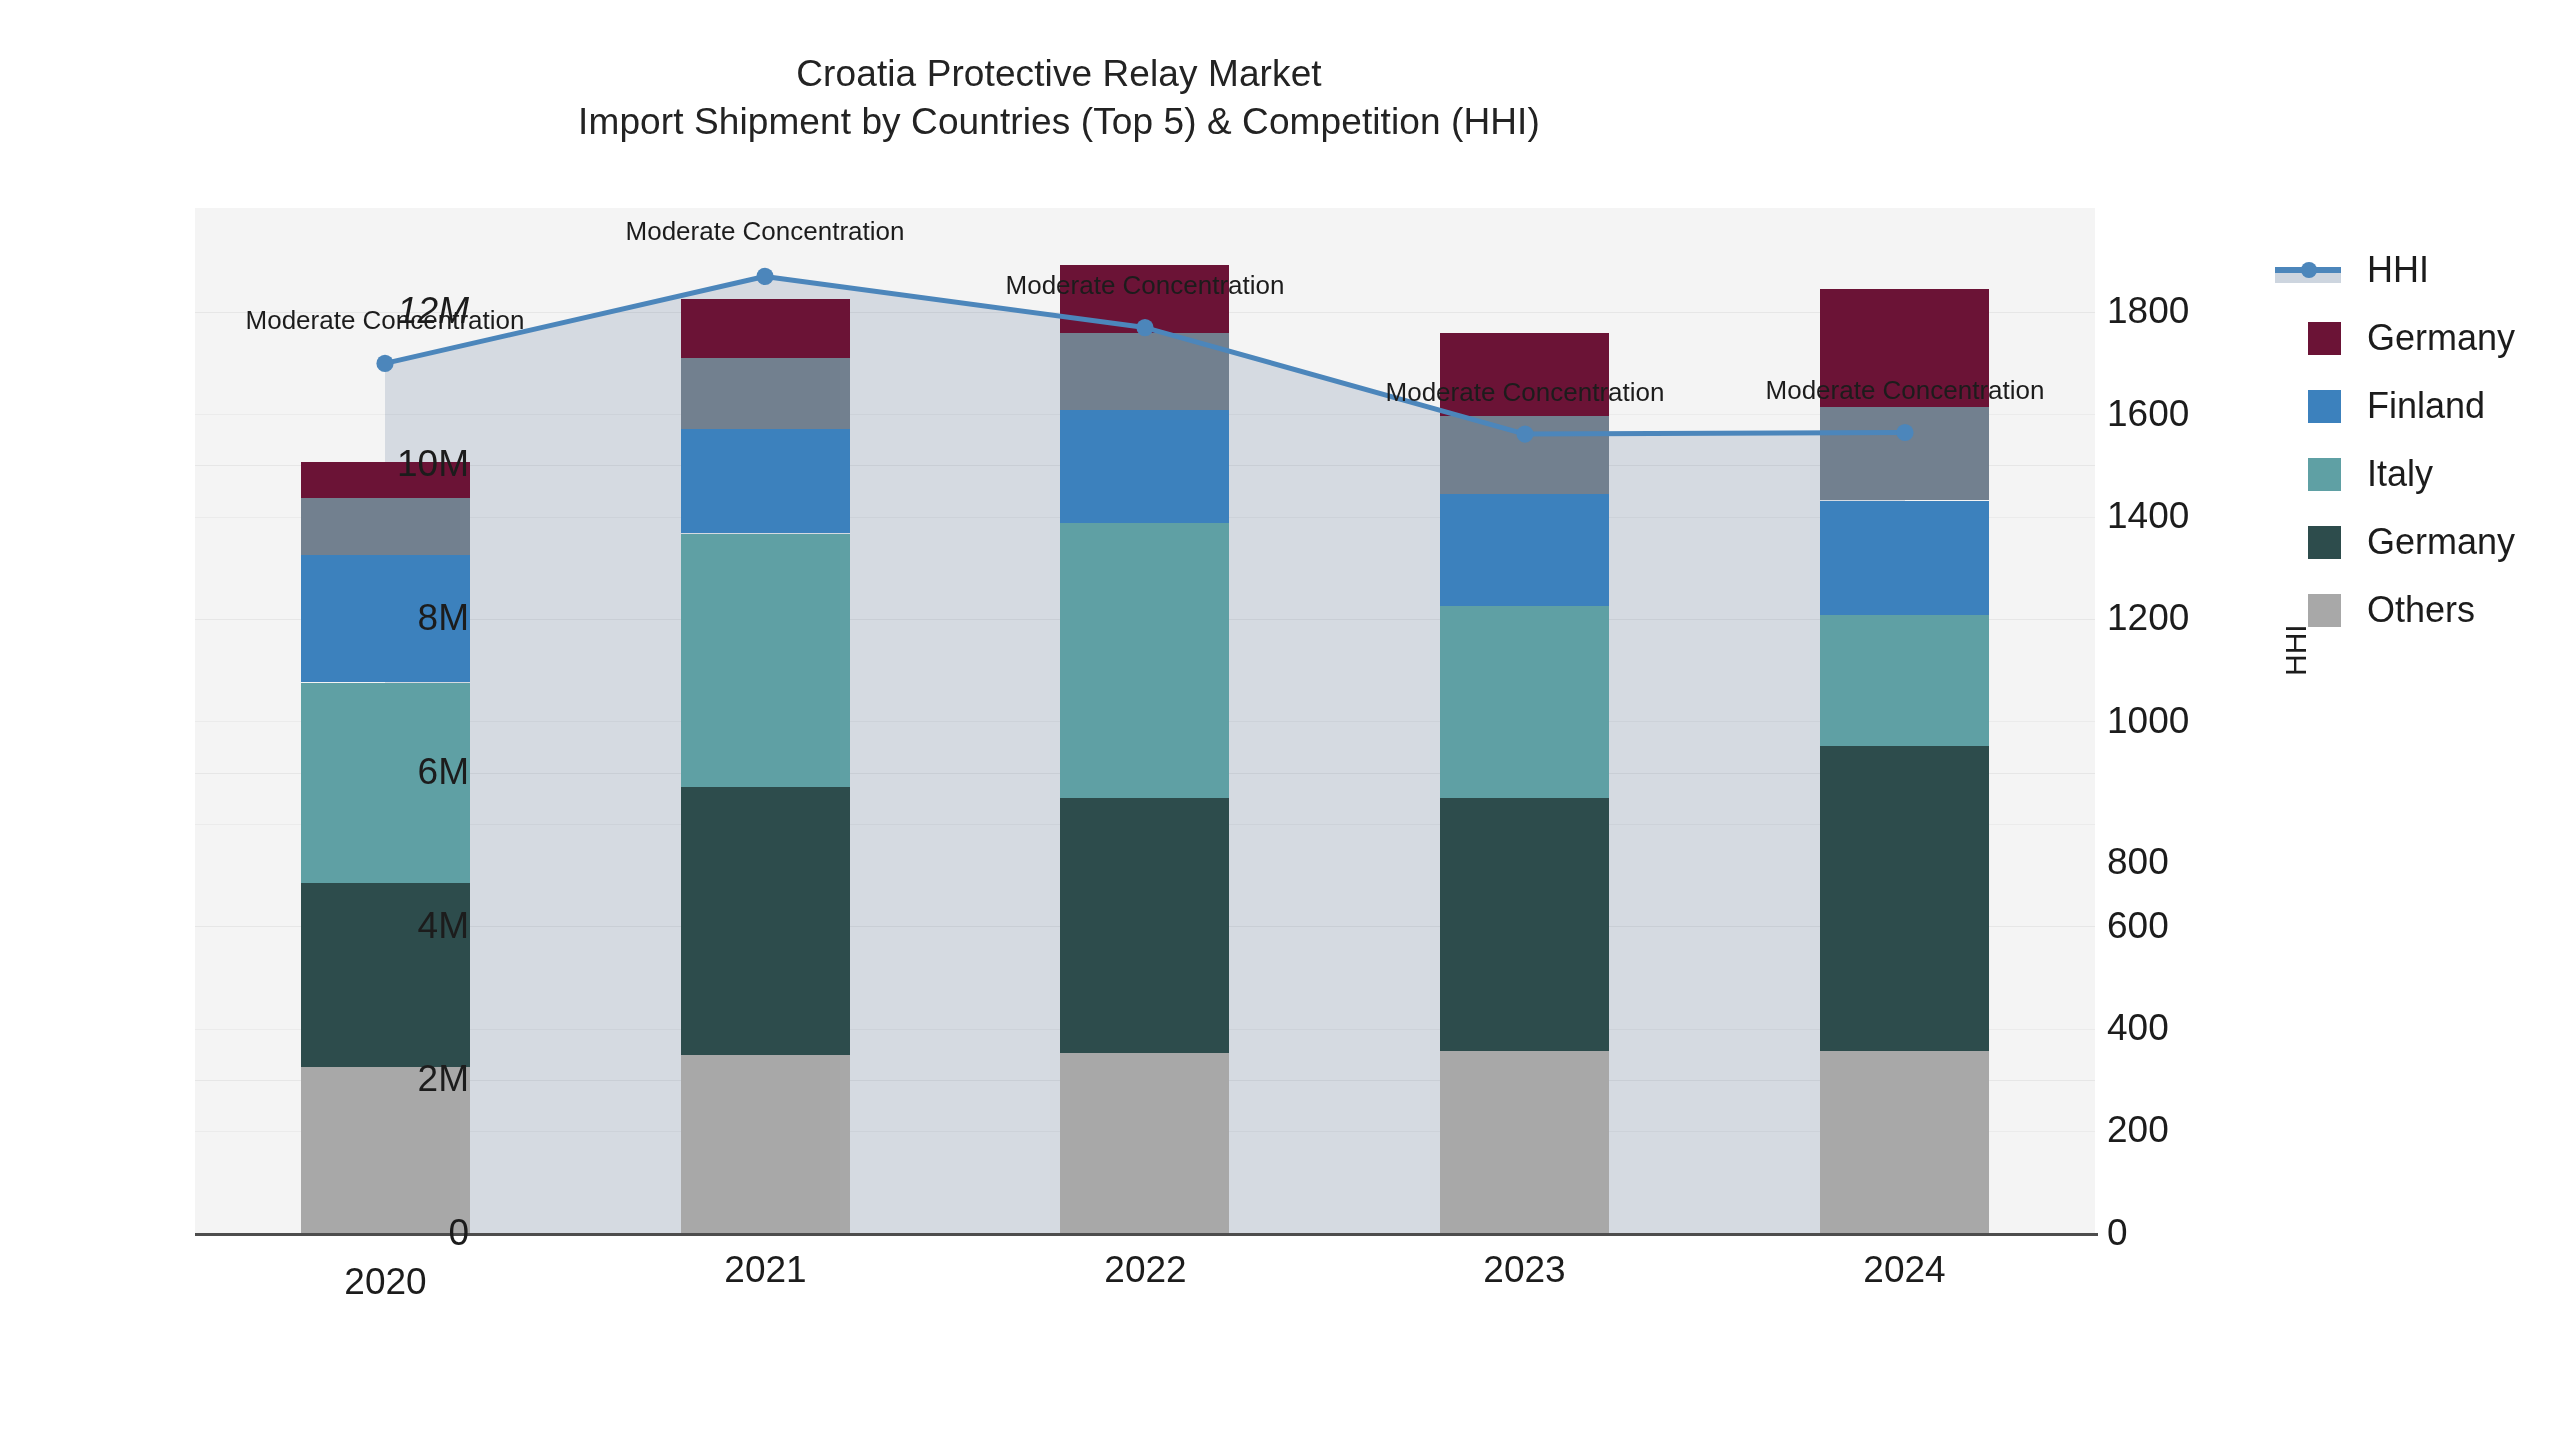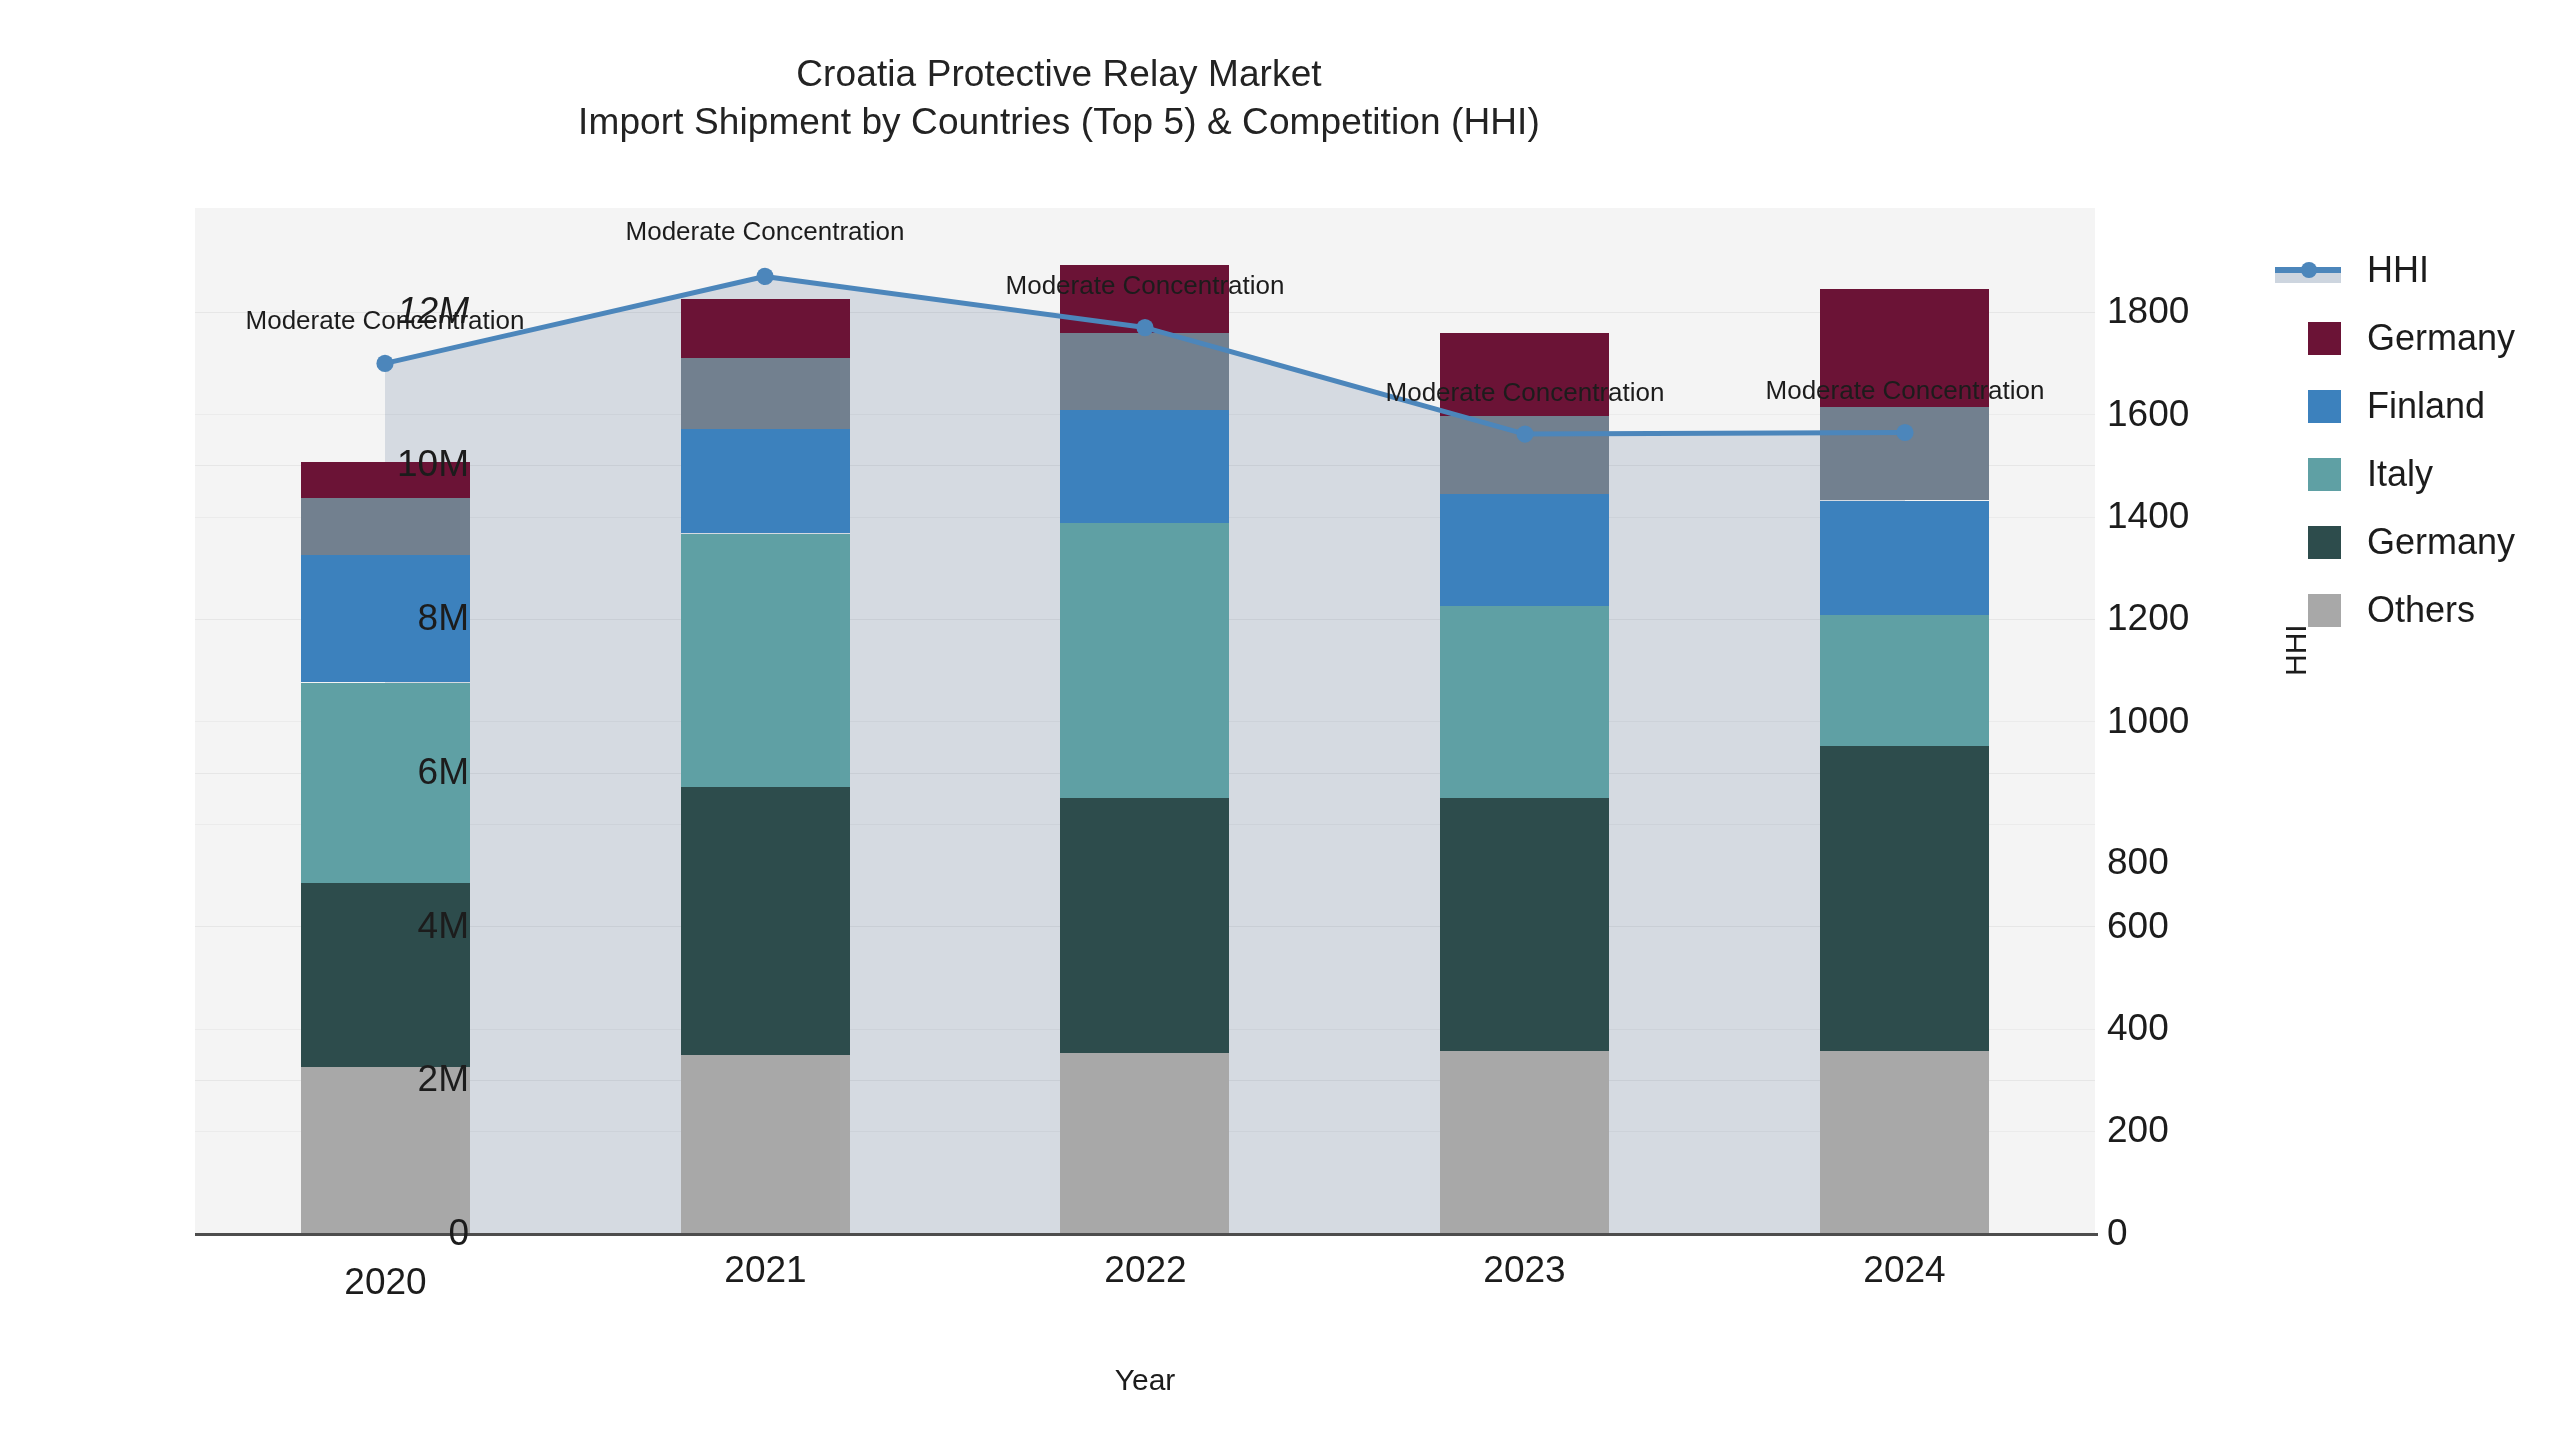--- a/index.html
+++ b/index.html
@@ -317,21 +317,20 @@
     </div>
   <div id="xticks">
       <div class="xtick" style="left: 385px; margin-top: 12px;">2020</div>
       <div class="xtick" style="left: 765px;">2021</div>
       <div class="xtick" style="left: 1145px;">2022</div>
       <div class="xtick" style="left: 1524px;">2023</div>
       <div class="xtick" style="left: 1904px;">2024</div>
     </div>
 
   <div class="axis-label-right">HHI</div>
-  <div class="axis-label-x">Year</div>
 
   <div class="legend" id="legend">
       <div class="legend-row">
         <div class="legend-line-marker">
           <div class="lband"></div>
           <div class="ll" style="background: rgb(76, 134, 187);"></div>
           <div class="ldot" style="background: rgb(76, 134, 187);"></div>
         </div>
         <div class="legend-label">HHI</div>
       </div>

